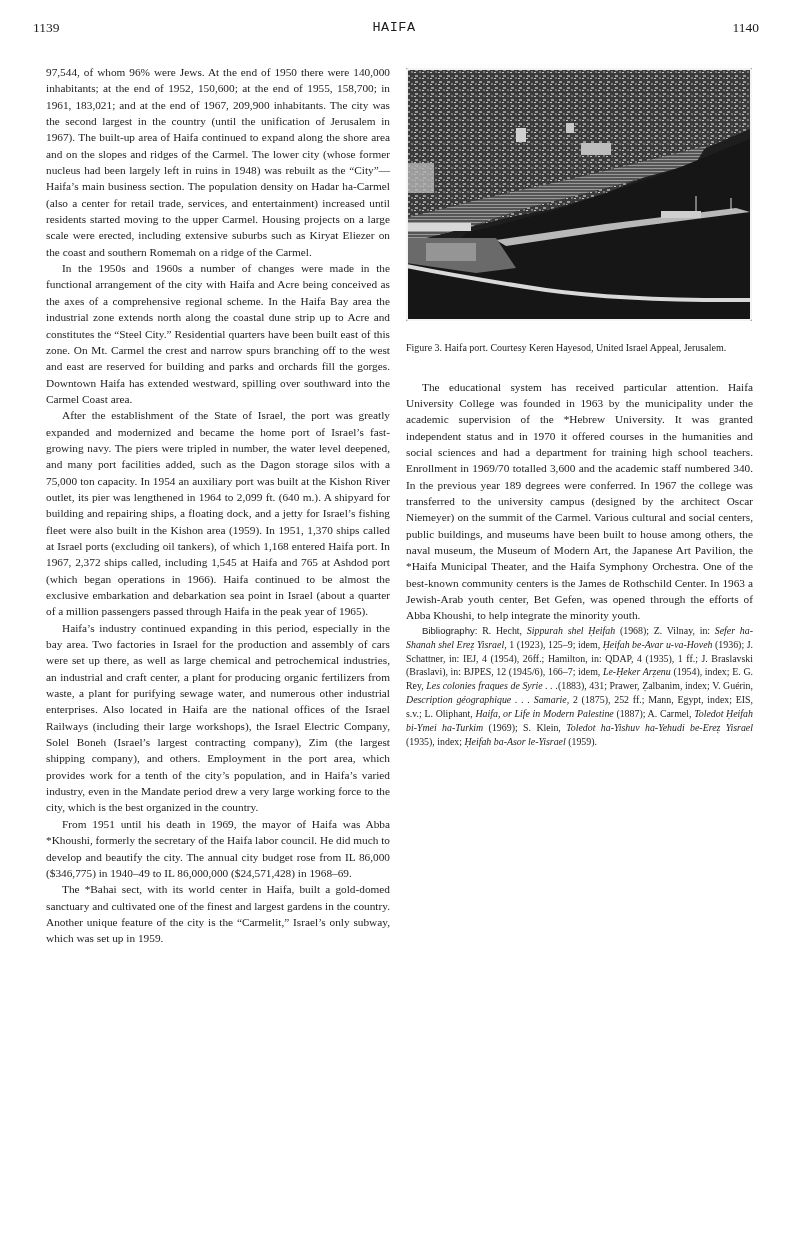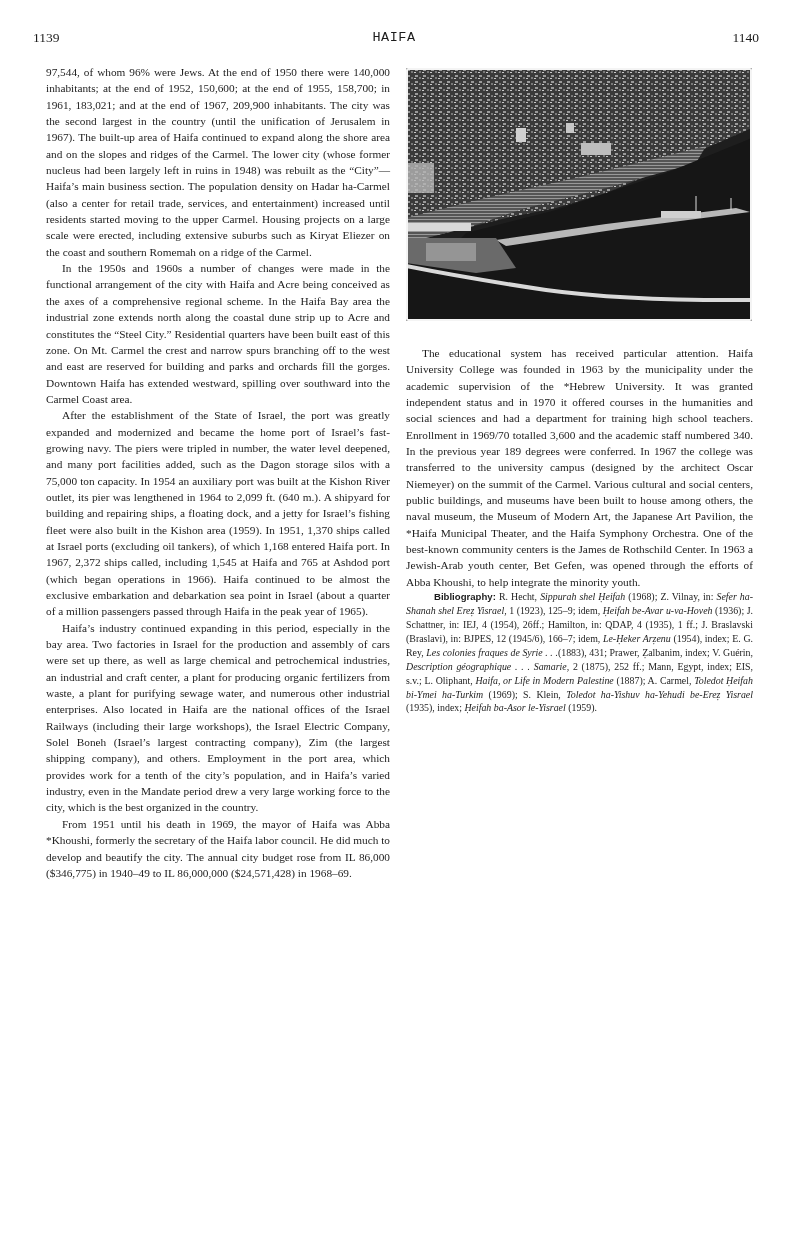--- a/index.html
+++ b/index.html
@@ -1,57 +1,58 @@
 <!DOCTYPE html>
 <html><head>
 <meta charset="utf-8">
 <style>
   html, body { margin: 0; padding: 0; background: #ffffff; }
   body {
     width: 788px; height: 1236px; position: relative; overflow: hidden;
     font-family: "Liberation Serif", "DejaVu Serif", serif;
     color: #1c1c1c;
   }
-  .running-head { position: absolute; top: 30px; left: 0; width: 788px; height: 20px; font-size: 13.5px; }
+  .running-head { position: absolute; top: 20px; left: 0; width: 788px; height: 20px; font-size: 13.5px; }
   .page-left-num { position: absolute; left: 33px; top: 0; }
   .page-title { position: absolute; left: 0; width: 788px; text-align: center; top: 0; letter-spacing: 0.5px; font-family: Liberation Mono, monospace; }
   .page-right-num { position: absolute; right: 29px; top: 0; }
 
   .col { position: absolute; font-size: 11.3px; line-height: 16.35px; text-align: justify; hyphens: none; }
   .col-left { left: 34px; top: 64px; width: 344px; margin-left: 12px; }
   .col-right { left: 406px; top: 64px; width: 347px; }
 
   .col p { margin: 0; text-indent: 16px; }
   .col p.first { text-indent: 0; }
 
   .figure { width: 346px; height: 253px; margin: 4px 0 0 0; position: relative; overflow: hidden; border-radius: 2px; }
   .figure svg { display: block; }
   .caption { font-size: 10px; line-height: 13.6px; margin-top: 20px; text-align: justify; }
   .spacer { height: 24px; }
 
   .biblio { font-size: 9.9px; line-height: 13.9px; text-indent: 16px; margin: 3px 0 0 0; text-align: justify; }
-  .biblio b { font-family: "Liberation Sans", "DejaVu Sans", sans-serif; font-weight: bold; font-size: 9.6px; margin-left: 12px; }
+  .biblio b { font-family: "Liberation Sans", "DejaVu Sans", sans-serif; font-weight: normal; font-size: 9.6px; }
   .biblio i { font-style: italic; }
   .signature { text-align: right; font-size: 10px; line-height: 14px; }
 </style>
 </head>
 <body>
 
 <div class="running-head">
   <span class="page-left-num">1139</span>
   <span class="page-title">HAIFA</span>
   <span class="page-right-num">1140</span>
 </div>
 
 <div class="col col-left">
   <p class="first">97,544, of whom 96% were Jews. At the end of 1950 there were 140,000 inhabitants; at the end of 1952, 150,600; at the end of 1955, 158,700; in 1961, 183,021; and at the end of 1967, 209,900 inhabitants. The city was the second largest in the country (until the unification of Jerusalem in 1967). The built-up area of Haifa continued to expand along the shore area and on the slopes and ridges of the Carmel. The lower city (whose former nucleus had been largely left in ruins in 1948) was rebuilt as the “City”—Haifa’s main business section. The population density on Hadar ha-Carmel (also a center for retail trade, services, and entertainment) increased until residents started moving to the upper Carmel. Housing projects on a large scale were erected, including extensive suburbs such as Kiryat Eliezer on the coast and southern Romemah on a ridge of the Carmel.</p>
   <p>In the 1950s and 1960s a number of changes were made in the functional arrangement of the city with Haifa and Acre being conceived as the axes of a comprehensive regional scheme. In the Haifa Bay area the industrial zone extends north along the coastal dune strip up to Acre and constitutes the “Steel City.” Residential quarters have been built east of this zone. On Mt. Carmel the crest and narrow spurs branching off to the west and east are reserved for building and parks and orchards fill the gorges. Downtown Haifa has extended westward, spilling over southward into the Carmel Coast area.</p>
   <p>After the establishment of the State of Israel, the port was greatly expanded and modernized and became the home port of Israel’s fast-growing navy. The piers were tripled in number, the water level deepened, and many port facilities added, such as the Dagon storage silos with a 75,000 ton capacity. In 1954 an auxiliary port was built at the Kishon River outlet, its pier was lengthened in 1964 to 2,099 ft. (640 m.). A shipyard for building and repairing ships, a floating dock, and a jetty for Israel’s fishing fleet were also built in the Kishon area (1959). In 1951, 1,370 ships called at Israel ports (excluding oil tankers), of which 1,168 entered Haifa port. In 1967, 2,372 ships called, including 1,545 at Haifa and 765 at Ashdod port (which began operations in 1966). Haifa continued to be almost the exclusive embarkation and debarkation sea point in Israel (about a quarter of a million passengers passed through Haifa in the peak year of 1965).</p>
   <p>Haifa’s industry continued expanding in this period, especially in the bay area. Two factories in Israel for the production and assembly of cars were set up there, as well as large chemical and petrochemical industries, an industrial and craft center, a plant for producing organic fertilizers from waste, a plant for purifying sewage water, and numerous other industrial enterprises. Also located in Haifa are the national offices of the Israel Railways (including their large workshops), the Israel Electric Company, Solel Boneh (Israel’s largest contracting company), Zim (the largest shipping company), and others. Employment in the port area, which provides work for a tenth of the city’s population, and in Haifa’s varied industry, even in the Mandate period drew a very large working force to the city, which is the best organized in the country.</p>
   <p>From 1951 until his death in 1969, the mayor of Haifa was Abba *Khoushi, formerly the secretary of the Haifa labor council. He did much to develop and beautify the city. The annual city budget rose from IL 86,000 ($346,775) in 1940–49 to IL 86,000,000 ($24,571,428) in 1968–69.</p>
+  <p>The *Bahai sect, with its world center in Haifa, built a gold-domed sanctuary and cultivated one of the finest and largest gardens in the country. Another unique feature of the city is the “Carmelit,” Israel’s only subway, which was set up in 1959.</p>
 </div>
 
 <div class="col col-right">
   <div class="figure">
     <svg width="346" height="253" viewBox="0 0 346 253">
       <defs>
         <pattern id="city" width="8" height="6" patternUnits="userSpaceOnUse">
           <rect width="8" height="6" fill="#3a3a3a"></rect>
           <rect x="1" y="1" width="3" height="2" fill="#9a9a9a"></rect>
           <rect x="5" y="3" width="2" height="2" fill="#7a7a7a"></rect>
@@ -82,18 +83,19 @@
       <line x1="325" y1="130" x2="325" y2="142" stroke="#ddd" stroke-width="1"></line>
 
       <polygon points="0,170 90,170 100,185 110,200 70,205 0,195" fill="#6a6a6a"></polygon>
       <rect x="20" y="175" width="50" height="18" fill="#a0a0a0" opacity="0.8"></rect>
 
       <path d="M0,198 Q60,210 140,222 Q220,233 346,232" stroke="#d9d9d9" stroke-width="4" fill="none"></path>
 
       <rect width="346" height="253" fill="none" stroke="#f4f4f4" stroke-width="4"></rect>
     </svg>
   </div>
+  <div class="caption">Figure 3. Haifa port. Courtesy Keren Hayesod, United Israel Appeal, Jerusalem.</div>
   <div class="spacer"></div>
   <p>The educational system has received particular attention. Haifa University College was founded in 1963 by the municipality under the academic supervision of the *Hebrew University. It was granted independent status and in 1970 it offered courses in the humanities and social sciences and had a department for training high school teachers. Enrollment in 1969/70 totalled 3,600 and the academic staff numbered 340. In the previous year 189 degrees were conferred. In 1967 the college was transferred to the university campus (designed by the architect Oscar Niemeyer) on the summit of the Carmel. Various cultural and social centers, public buildings, and museums have been built to house among others, the naval museum, the Museum of Modern Art, the Japanese Art Pavilion, the *Haifa Municipal Theater, and the Haifa Symphony Orchestra. One of the best-known community centers is the James de Rothschild Center. In 1963 a Jewish-Arab youth center, Bet Gefen, was opened through the efforts of Abba Khoushi, to help integrate the minority youth.</p>
   <p class="biblio">
     <b>Bibliography:</b><span> R. Hecht, </span><i>Sippurah shel Ḥeifah</i><span> (1968); Z. Vilnay, in: </span><i>Sefer ha-Shanah shel Ereẓ Yisrael,</i><span> 1 (1923), 125–9; idem, </span><i>Ḥeifah be-Avar u-va-Hoveh</i><span> (1936); J. Schattner, in: IEJ, 4 (1954), 26ff.; Hamilton, in: QDAP, 4 (1935), 1 ff.; J. Braslavski (Braslavi), in: BJPES, 12 (1945/6), 166–7; idem, </span><i>Le-Ḥeker Arẓenu</i><span> (1954), index; E. G. Rey, </span><i>Les colonies fraques de Syrie . . .</i><span>(1883), 431; Prawer, Ẓalbanim, index; V. Guérin, </span><i>Description géographique . . . Samarie,</i><span> 2 (1875), 252 ff.; Mann, Egypt, index; EIS, s.v.; L. Oliphant, </span><i>Haifa, or Life in Modern Palestine</i><span> (1887); A. Carmel, </span><i>Toledot Ḥeifah bi-Ymei ha-Turkim</i><span> (1969); S. Klein, </span><i>Toledot ha-Yishuv ha-Yehudi be-Ereẓ Yisrael</i><span> (1935), index; </span><i>Ḥeifah ba-Asor le-Yisrael</i><span> (1959).</span>
   </p>
 </div>
 
 </body></html>

